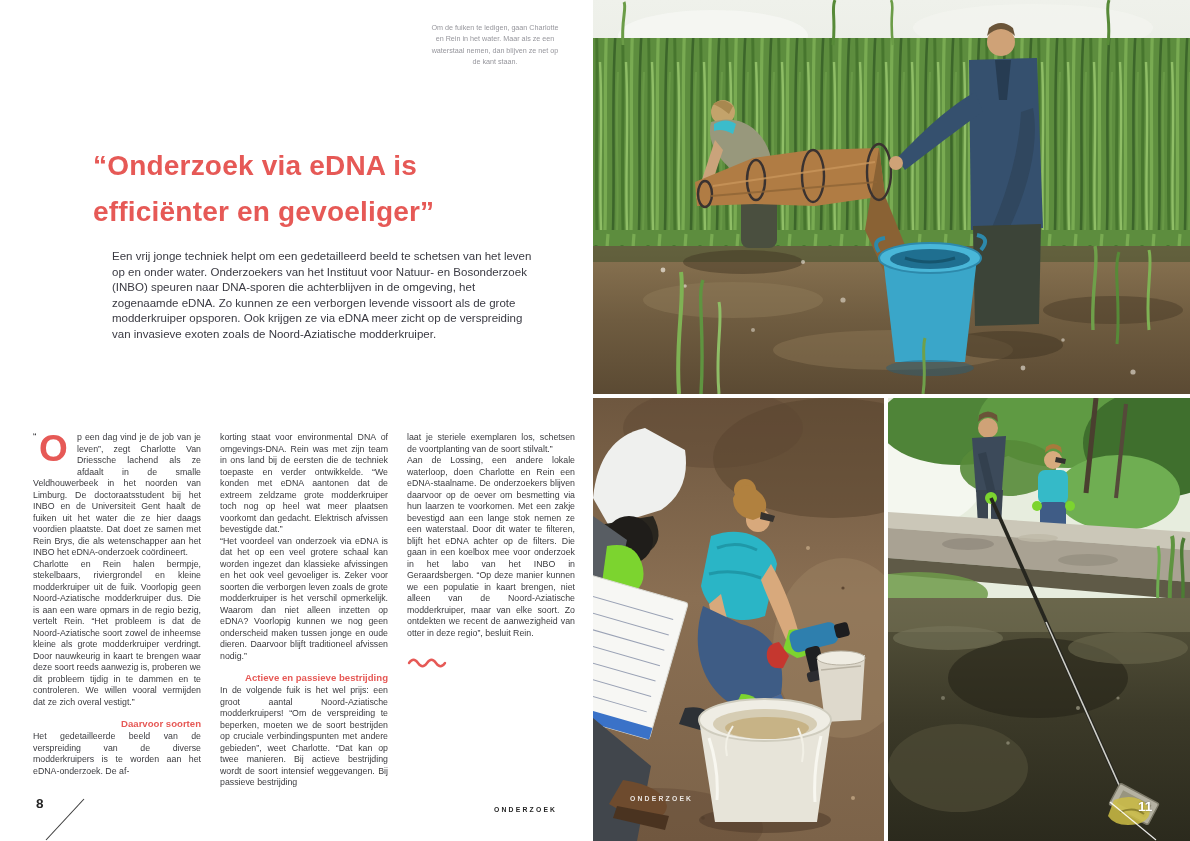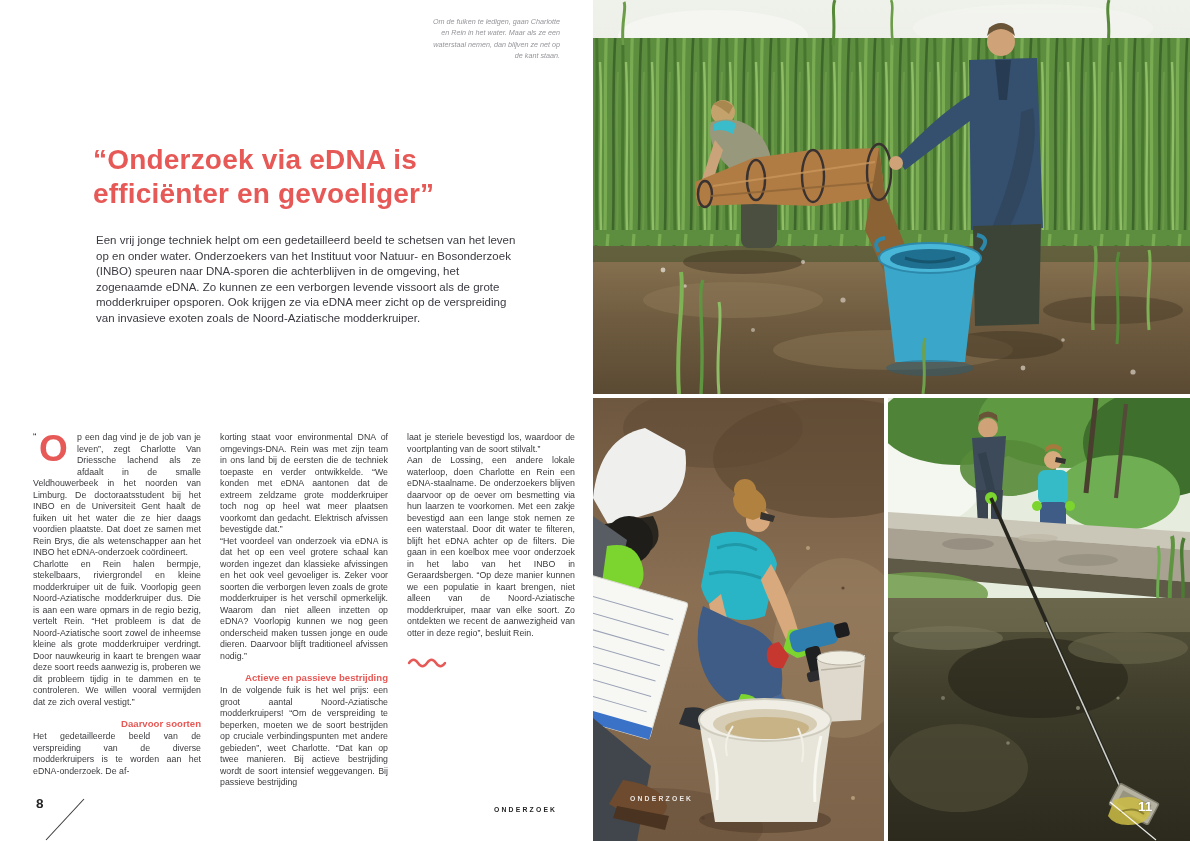--- a/index.html
+++ b/index.html
@@ -1,25 +1,25 @@
 <!DOCTYPE html>
 <html lang="nl"><head>
 <meta charset="utf-8">
 <style>
   html,body{margin:0;padding:0;background:#ffffff;}
   .spread{position:relative;width:1190px;height:841px;background:#fff;overflow:hidden;
           font-family:"Liberation Sans","DejaVu Sans",sans-serif;}
   
-  .photo-caption{position:absolute;left:430px;top:16px;width:130px;text-align:right;
-    font-size:7.2px;line-height:11.4px;color:#96969c;font-style:italic;}
+  .photo-caption{position:absolute;left:430px;top:22px;width:130px;text-align:center;
+    font-size:7.2px;line-height:11.4px;color:#96969c;}
   .kicker{position:absolute;left:96px;top:103px;width:290px;
     font-size:14px;line-height:18.5px;color:#e65956;}
   .headline{position:absolute;left:93px;top:143px;width:430px;margin:0;
-    font-size:28px;line-height:34px;font-weight:bold;color:#e65956;letter-spacing:.2px;}
-  .intro{position:absolute;left:96px;top:233px;width:424px;margin:0;
+    font-size:28px;line-height:46px;font-weight:bold;color:#e65956;letter-spacing:.2px;}
+  .intro{position:absolute;left:96px;top:233px;width:424px;margin:16px;
     font-size:11.5px;line-height:15.6px;color:#3a3a42;}
   .columns{position:absolute;left:33px;top:432px;width:543px;display:flex;gap:19px;}
   .col{width:168px;font-size:8.8px;line-height:11.5px;color:#3b3b3f;}
   .body-p{margin:0;text-align:justify;}
   .col-heading{margin:10px 0 2px 0;font-size:9.6px;line-height:11px;font-weight:bold;color:#e65956;text-align:right;}
   .dc-wrap{float:left;position:relative;width:40px;height:34px;margin:2px 4px 0 0;}
   .dc-quote{position:absolute;left:0;top:-2px;font-size:10px;color:#3b3b3f;}
   .dc-letter{position:absolute;left:6px;top:-4px;font-size:37px;line-height:37px;
     font-weight:bold;color:#e65956;}
   .squiggle{margin-top:15px;}
@@ -61,21 +61,21 @@
       <h3 class="col-heading">Daarvoor soorten</h3>
       <p class="body-p">Het gedetailleerde beeld van de verspreiding van de diverse modderkruipers is te worden aan het eDNA-onderzoek. De af-</p>
     </div>
     <div class="col">
       <p class="body-p">korting staat voor environmental DNA of omgevings-DNA. Rein was met zijn team in ons land bij de eersten die de techniek toepaste en verder ontwikkelde. “We konden met eDNA aantonen dat de extreem zeldzame grote modderkruiper toch nog op heel wat meer plaatsen voorkomt dan gedacht. Elektrisch afvissen bevestigde dat.”</p>
       <p class="body-p">“Het voordeel van onderzoek via eDNA is dat het op een veel grotere schaal kan worden ingezet dan klassieke afvissingen en het ook veel gevoeliger is. Zeker voor soorten die verborgen leven zoals de grote modderkruiper is het verschil opmerkelijk. Waarom dan niet alleen inzetten op eDNA? Voorlopig kunnen we nog geen onderscheid maken tussen jonge en oude dieren. Daarvoor blijft traditioneel afvissen nodig.”</p>
       <h3 class="col-heading">Actieve en passieve bestrijding</h3>
       <p class="body-p">In de volgende fuik is het wel prijs: een groot aantal Noord-Aziatische modderkruipers! “Om de verspreiding te beperken, moeten we de soort bestrijden op cruciale verbindingspunten met andere gebieden”, weet Charlotte. “Dat kan op twee manieren. Bij actieve bestrijding wordt de soort intensief weggevangen. Bij passieve bestrijding</p>
     </div>
     <div class="col">
-      <p class="body-p">laat je steriele bevestigd los, waardoor de voortplanting van de soort stilvalt.”</p>
+      <p class="body-p">laat je steriele exemplaren los, schetsen de voortplanting van de soort stilvalt.”</p>
       <p class="body-p">Aan de Lossing, een andere lokale waterloop, doen Charlotte en Rein een eDNA-staalname. De onderzoekers blijven daarvoor op de oever om besmetting via hun laarzen te voorkomen. Met een zakje bevestigd aan een lange stok nemen ze een waterstaal. Door dit water te filteren, blijft het eDNA achter op de filters. Die gaan in een koelbox mee voor onderzoek in het labo van het INBO in Geraardsbergen. “Op deze manier kunnen we een populatie in kaart brengen, niet alleen van de Noord-Aziatische modderkruiper, maar van elke soort. Zo ontdekten we recent de aanwezigheid van otter in deze regio”, besluit Rein.</p>
       <svg class="squiggle" width="40" height="14" viewBox="0 0 40 14">
         <path d="M2 9 Q6.5 2.5 11 9 T20 9 T29 9 T38 9" fill="none" stroke="#e65956" stroke-width="2.4" stroke-linecap="round"></path>
       </svg>
     </div>
   </div>
 
   <div class="pagenum-left">8</div>
   <svg class="slash-left" width="60" height="45" viewBox="0 0 60 45">
     <line x1="4" y1="44" x2="42" y2="3" stroke="#3a3a3a" stroke-width="1.1"></line>

